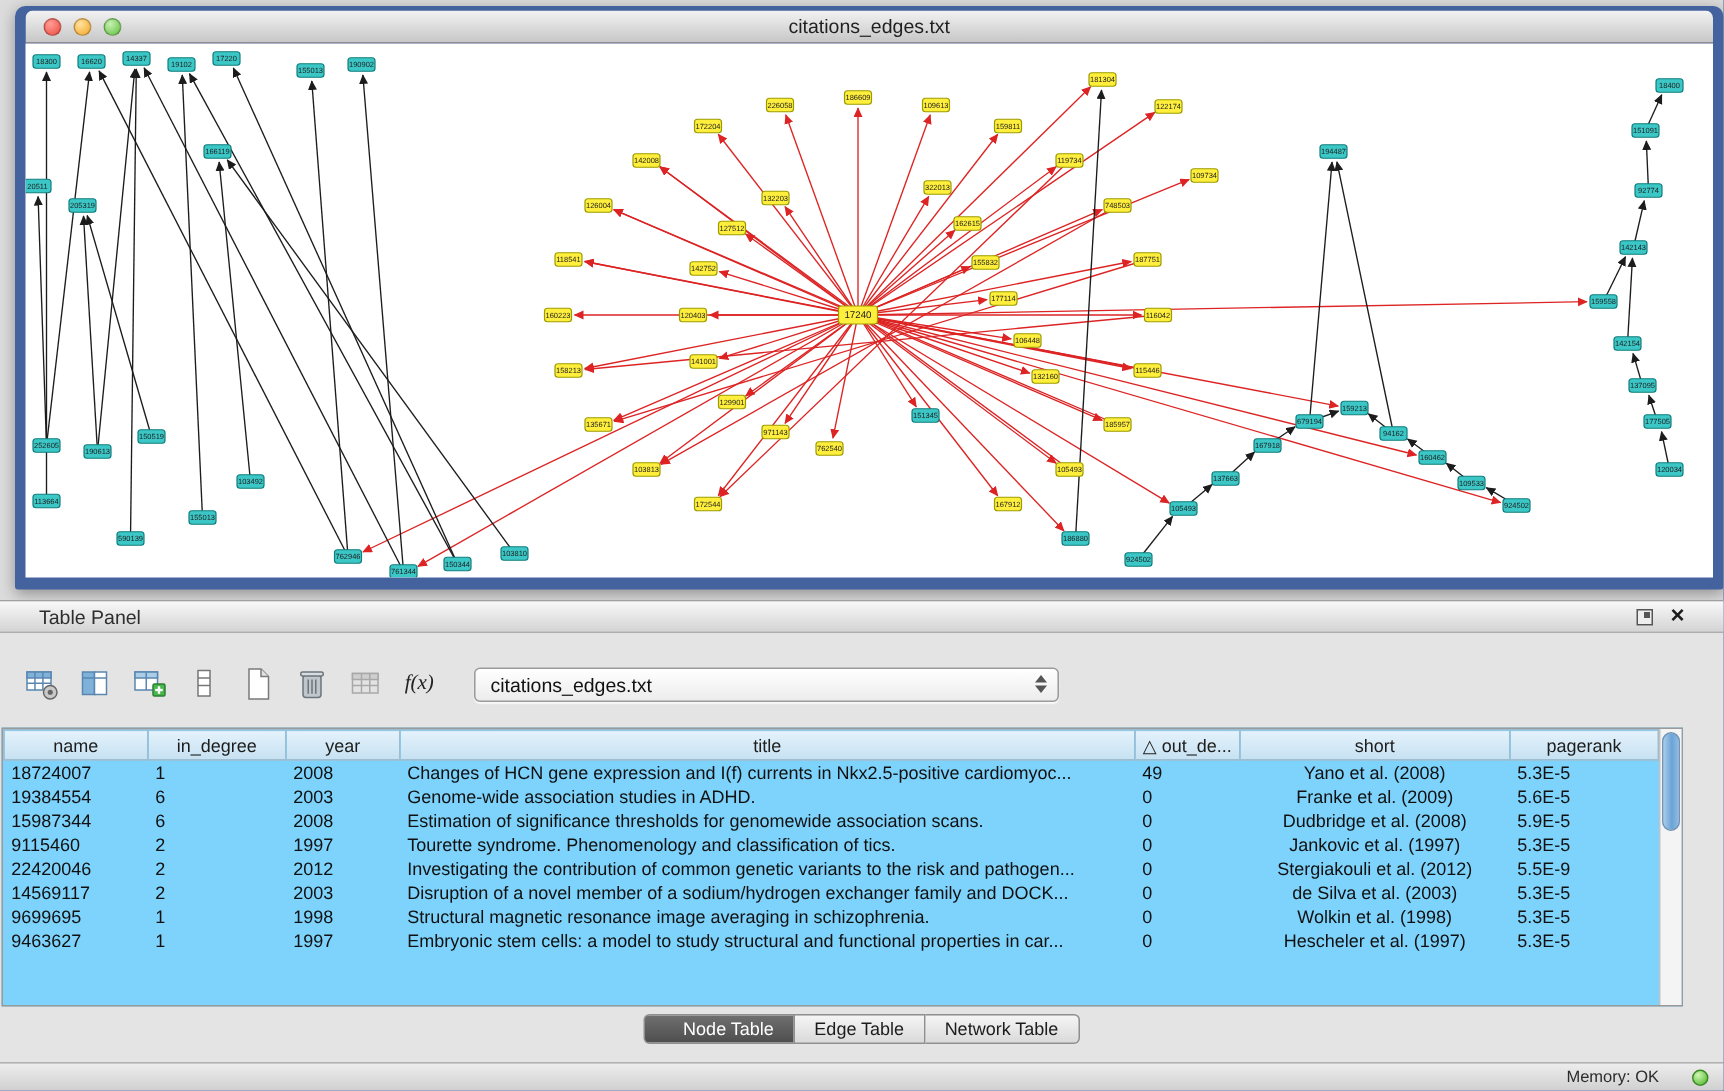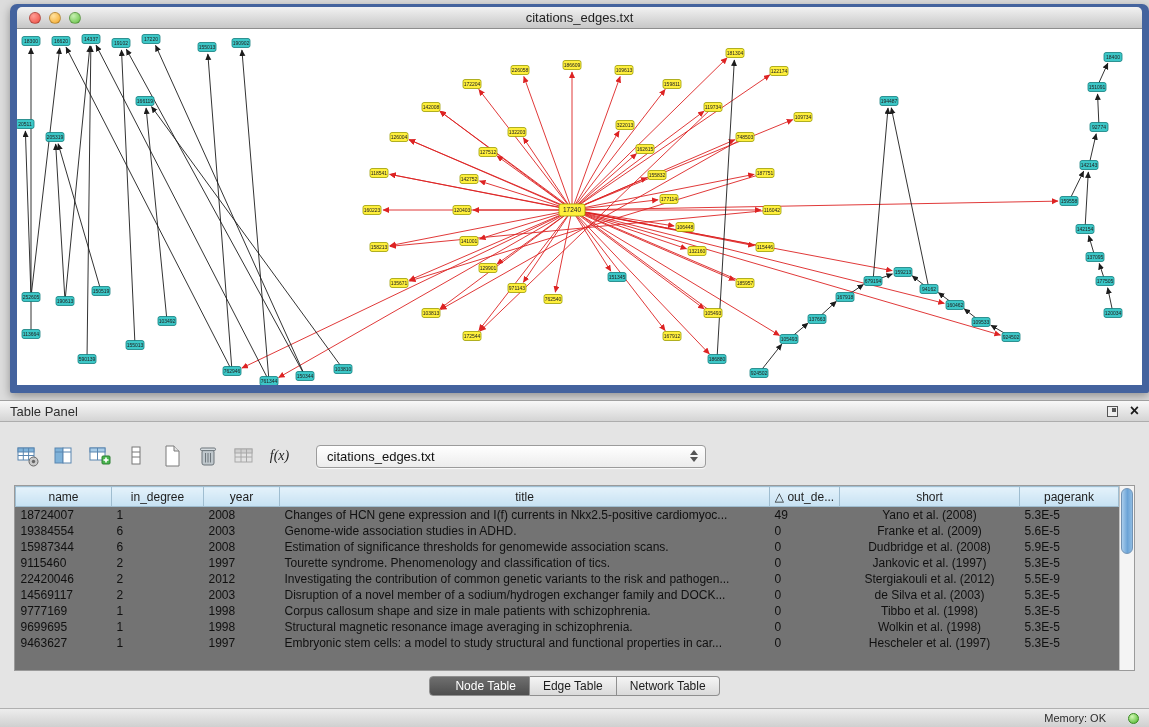--- a/index.html
+++ b/index.html
@@ -18,41 +18,41 @@
   .tl.red { background:radial-gradient(circle at 35% 30%, #ff9d95, #ee4b40); }
   .tl.yel { background:radial-gradient(circle at 35% 30%, #ffe2a0, #f5a623); }
   .tl.grn { background:radial-gradient(circle at 35% 30%, #c7f0b2, #5fc03e); }
   .canvas { width:100%; height:356px; background:#ffffff; overflow:hidden; position:relative; }
   .canvas svg { display:block; width:100%; height:100%; }
 
   
   .table-panel { position:absolute; left:0; top:400px; width:1149px; height:308px;
     background:#e4e4e4; border-top:1px solid #9f9f9f; }
   .panel-header { height:21px; background:linear-gradient(#f8f8f8,#d4d4d4);
-    border-bottom:1px solid #adadad; display:flex; align-items:center; padding:0 10px;
+    border-bottom:1px solid #adadad; display:flex; align-items:center; padding:0 26px;
     font-size:13px; color:#2e2e2e; }
   .ph-right { margin-left:auto; display:flex; align-items:center; gap:12px; }
   .float-box { width:11px; height:11px; border:1px solid #555; position:relative; background:#eee; }
   .float-box::after { content:""; position:absolute; right:1px; top:1px; width:4px; height:4px; background:#555; }
   .close-x { font-size:16px; font-weight:bold; color:#1a1a1a; line-height:14px; cursor:default; }
 
   .toolbar { position:absolute; left:14px; top:38px; height:34px; display:flex; align-items:center; gap:9px; }
   .tbtn { width:27px; height:27px; background:transparent; border:none; padding:1px; display:flex;
     align-items:center; justify-content:center; }
   .fx { font-size:14px; color:#222; font-style:italic; font-family:"Liberation Serif", serif; }
   .combo { margin-left:14px; width:390px; height:23px; border:1px solid #9b9b9b; border-radius:4px;
     background:linear-gradient(#ffffff,#ececec); display:flex; align-items:center; padding:0 7px 0 10px;
     font-size:13px; color:#111; box-shadow:0 1px 1px rgba(255,255,255,.8); }
   .combo .val { flex:1; overflow:hidden; white-space:nowrap; }
   .stepper { display:flex; flex-direction:column; gap:2px; align-items:center; }
   .tri-up { width:0; height:0; border-left:4px solid transparent; border-right:4px solid transparent; border-bottom:5px solid #555; }
   .tri-dn { width:0; height:0; border-left:4px solid transparent; border-right:4px solid transparent; border-top:5px solid #555; }
 
-  .table-wrap { position:absolute; left:14px; top:84px; width:1121px; height:186px;
-    background:#737373; border:1px solid #9a9a9a; display:flex; }
+  .table-wrap { position:absolute; left:1px; top:84px; width:1121px; height:186px;
+    background:#7dd3fc; border:1px solid #9a9a9a; display:flex; }
   .grid-area { flex:1; overflow:hidden; }
   table { border-collapse:collapse; table-layout:fixed; width:100%; }
   th { height:20px; background:linear-gradient(#e4f2fb,#c6e1f2); border:1px solid #9fbdd0;
     font-weight:normal; font-size:12px; color:#1d1d1d; overflow:hidden; white-space:nowrap; padding:0 3px; }
   td { height:16px; font-size:12px; color:#101010; padding:0 5px; white-space:nowrap; overflow:hidden; }
   td.center { text-align:center; }
   .vscroll { width:15px; border-left:1px solid #c2c2c2; background:#f4f4f4; position:relative; }
   .vthumb { position:absolute; left:1px; top:2px; width:12px; height:66px; border-radius:7px;
     background:linear-gradient(90deg,#a9cdec,#6ba3d6 55%,#8ebbe2); border:1px solid #7193b5; }
 
@@ -671,29 +671,20 @@
             <tr>
               <td>14569117</td>
               <td>2</td>
               <td>2003</td>
               <td>Disruption of a novel member of a sodium/hydrogen exchanger family and DOCK...</td>
               <td>0</td>
               <td class="center">de Silva et al. (2003)</td>
               <td>5.3E-5</td>
             </tr>
             <tr>
-              <td>9777169</td>
-              <td>1</td>
-              <td>1998</td>
-              <td>Corpus callosum shape and size in male patients with schizophrenia.</td>
-              <td>0</td>
-              <td class="center">Tibbo et al. (1998)</td>
-              <td>5.3E-5</td>
-            </tr>
-            <tr>
               <td>9699695</td>
               <td>1</td>
               <td>1998</td>
               <td>Structural magnetic resonance image averaging in schizophrenia.</td>
               <td>0</td>
               <td class="center">Wolkin et al. (1998)</td>
               <td>5.3E-5</td>
             </tr>
             <tr>
               <td>9463627</td>

